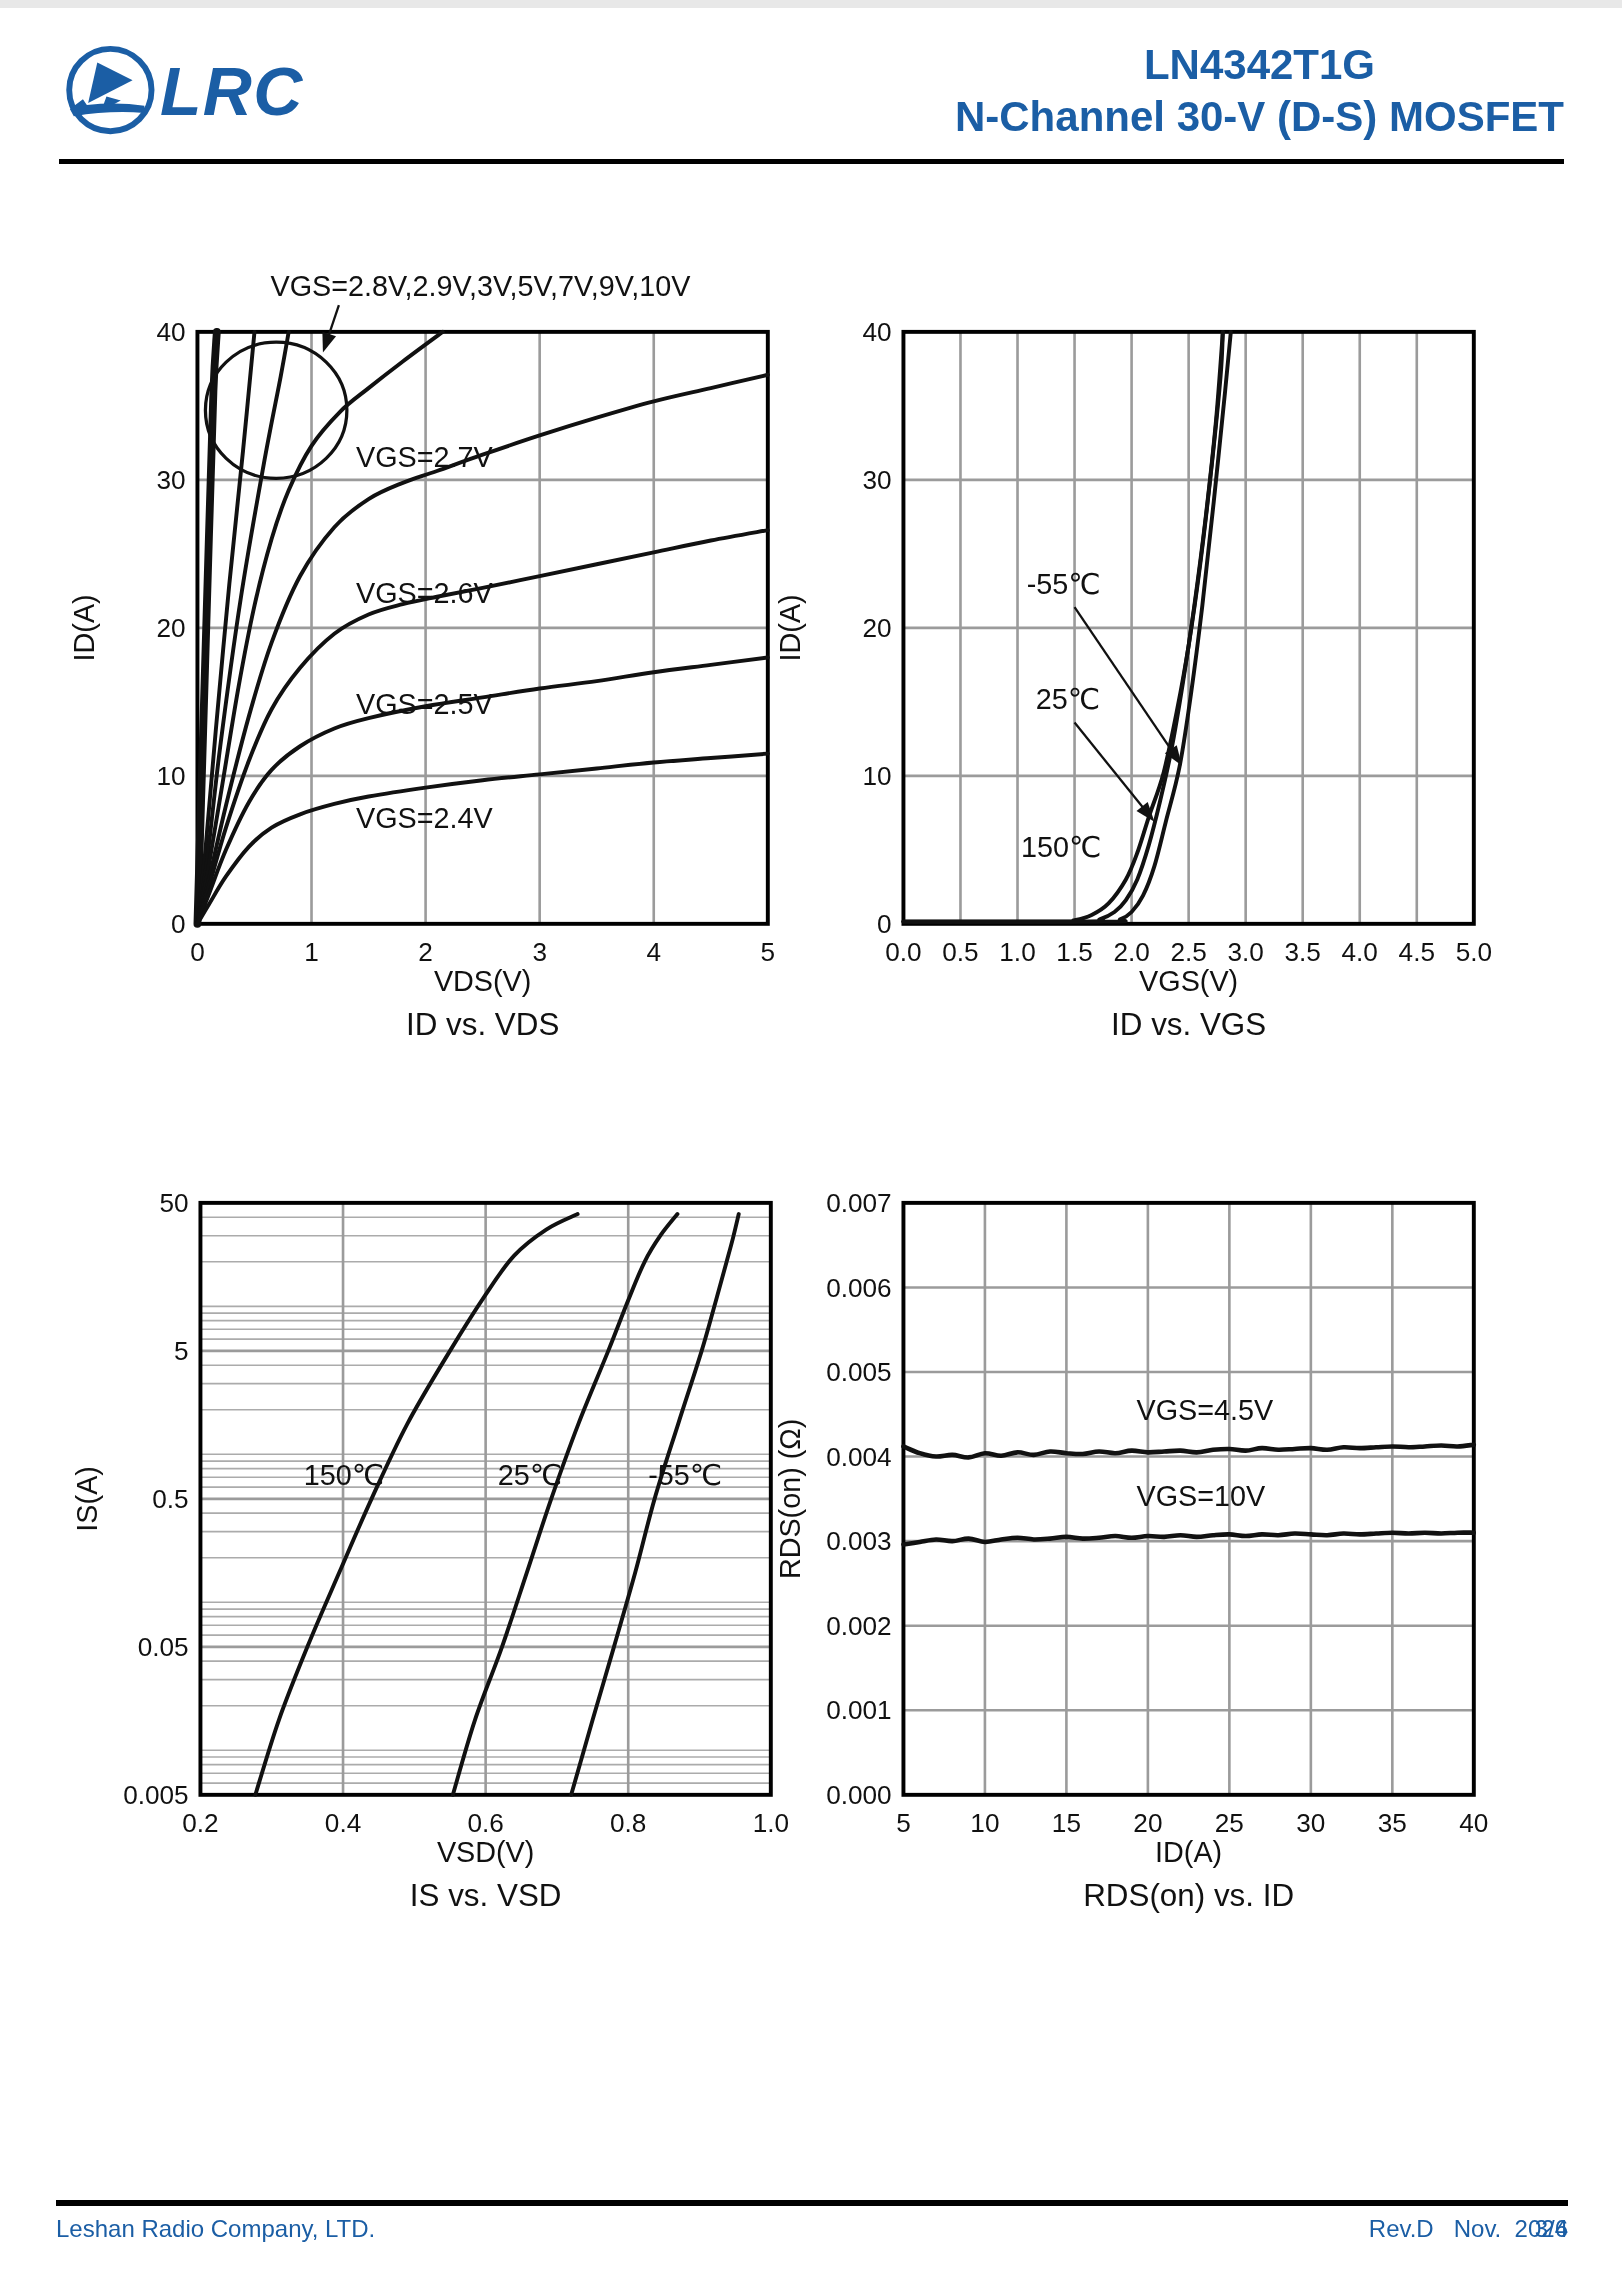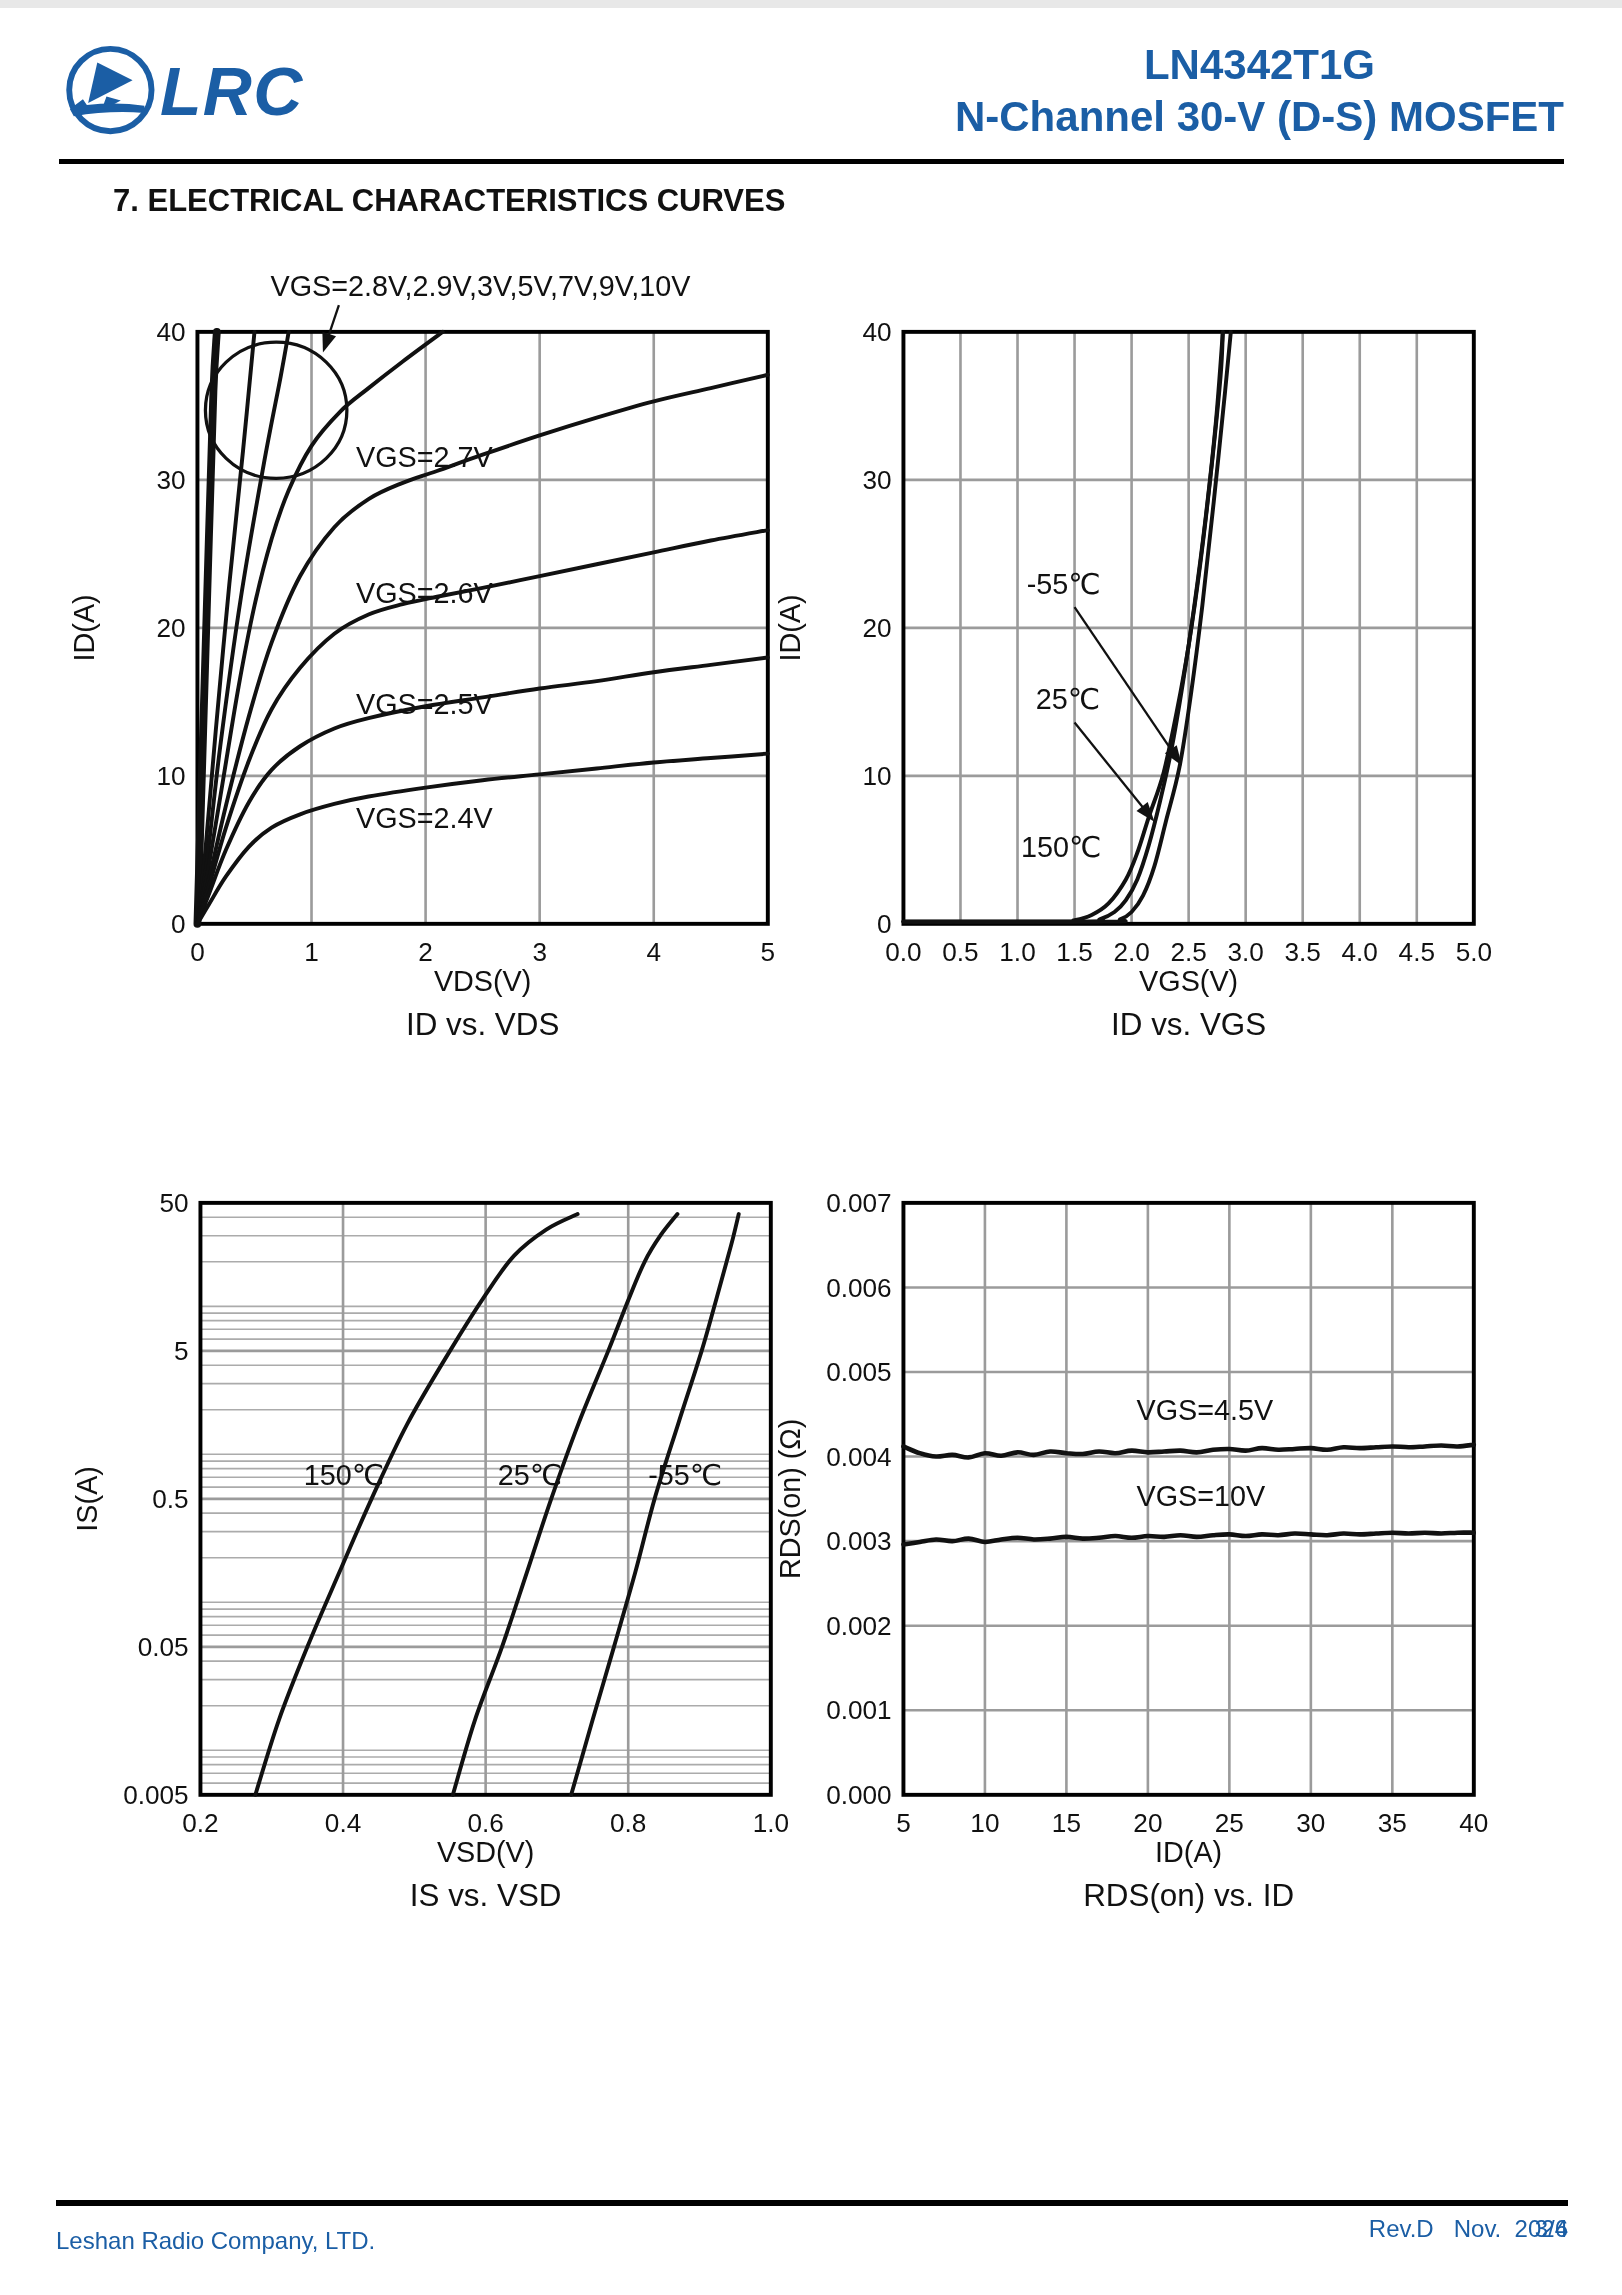--- a/index.html
+++ b/index.html
@@ -14,21 +14,21 @@
   .logo-word{fill:var(--accent);font-weight:bold;font-style:italic;font-size:104px;letter-spacing:2px;}
   .title-block{position:absolute;right:59px;top:31px;text-align:center;color:var(--accent);font-weight:bold;}
   .part-number{font-size:42px;line-height:52px;}
   .doc-subtitle{font-size:42px;line-height:52px;}
   .header-rule{position:absolute;left:59px;top:151px;width:1505px;height:5.2px;background:#000;}
   .section-title{position:absolute;left:113px;top:175px;font-size:31px;font-weight:bold;margin:0;}
   .chart-mount{position:absolute;width:772px;height:798px;}
   svg text{font-family:"Liberation Sans","DejaVu Sans",sans-serif;}
   .footer-rule{position:absolute;left:56px;top:2192px;width:1512px;height:5.9px;background:#000;}
   .footer-row{position:absolute;left:56px;top:2207px;width:1512px;font-size:24px;color:var(--accent);}
-  .footer-left{position:absolute;left:0;top:12px;}
+  .footer-left{position:absolute;left:0;top:0;}
   .footer-center{position:absolute;left:0;right:0;top:0;text-align:right;white-space:pre;}
   .footer-right{position:absolute;right:0;top:0;}
 </style>
 </head>
 <body>
 
 <div class="page">
 
   <svg class="logo-svg" width="262" height="98" viewBox="0 0 400 150">
     <circle class="logo-ring" cx="72" cy="72" r="63"></circle>
@@ -38,21 +38,20 @@
     <text class="logo-word" x="148" y="110">LRC</text>
   </svg>
 
   <div class="title-block">
     <div class="part-number">LN4342T1G</div>
     <div class="doc-subtitle">N-Channel 30-V (D-S) MOSFET</div>
   </div>
 
   <div class="header-rule"></div>
 
-  <h1 class="section-title">7. ELECTRICAL CHARACTERISTICS CURVES</h1>
 
   <div class="chart-mount" style="left:60px;top:265px;"><svg viewBox="0 0 1180 1220" width="772" height="798">
         <line x1="384.4" y1="90" x2="384.4" y2="995" stroke="#9b9b9b" stroke-width="4"></line>
         <line x1="558.8" y1="90" x2="558.8" y2="995" stroke="#9b9b9b" stroke-width="4"></line>
         <line x1="733.1999999999999" y1="90" x2="733.1999999999999" y2="995" stroke="#9b9b9b" stroke-width="4"></line>
         <line x1="907.6" y1="90" x2="907.6" y2="995" stroke="#9b9b9b" stroke-width="4"></line>
         <line x1="210" y1="768.75" x2="1082" y2="768.75" stroke="#9b9b9b" stroke-width="4"></line>
         <line x1="210" y1="542.5" x2="1082" y2="542.5" stroke="#9b9b9b" stroke-width="4"></line>
         <line x1="210" y1="316.25" x2="1082" y2="316.25" stroke="#9b9b9b" stroke-width="4"></line>
         <rect x="210" y="90" width="872" height="905" fill="none" stroke="#000" stroke-width="6"></rect>

